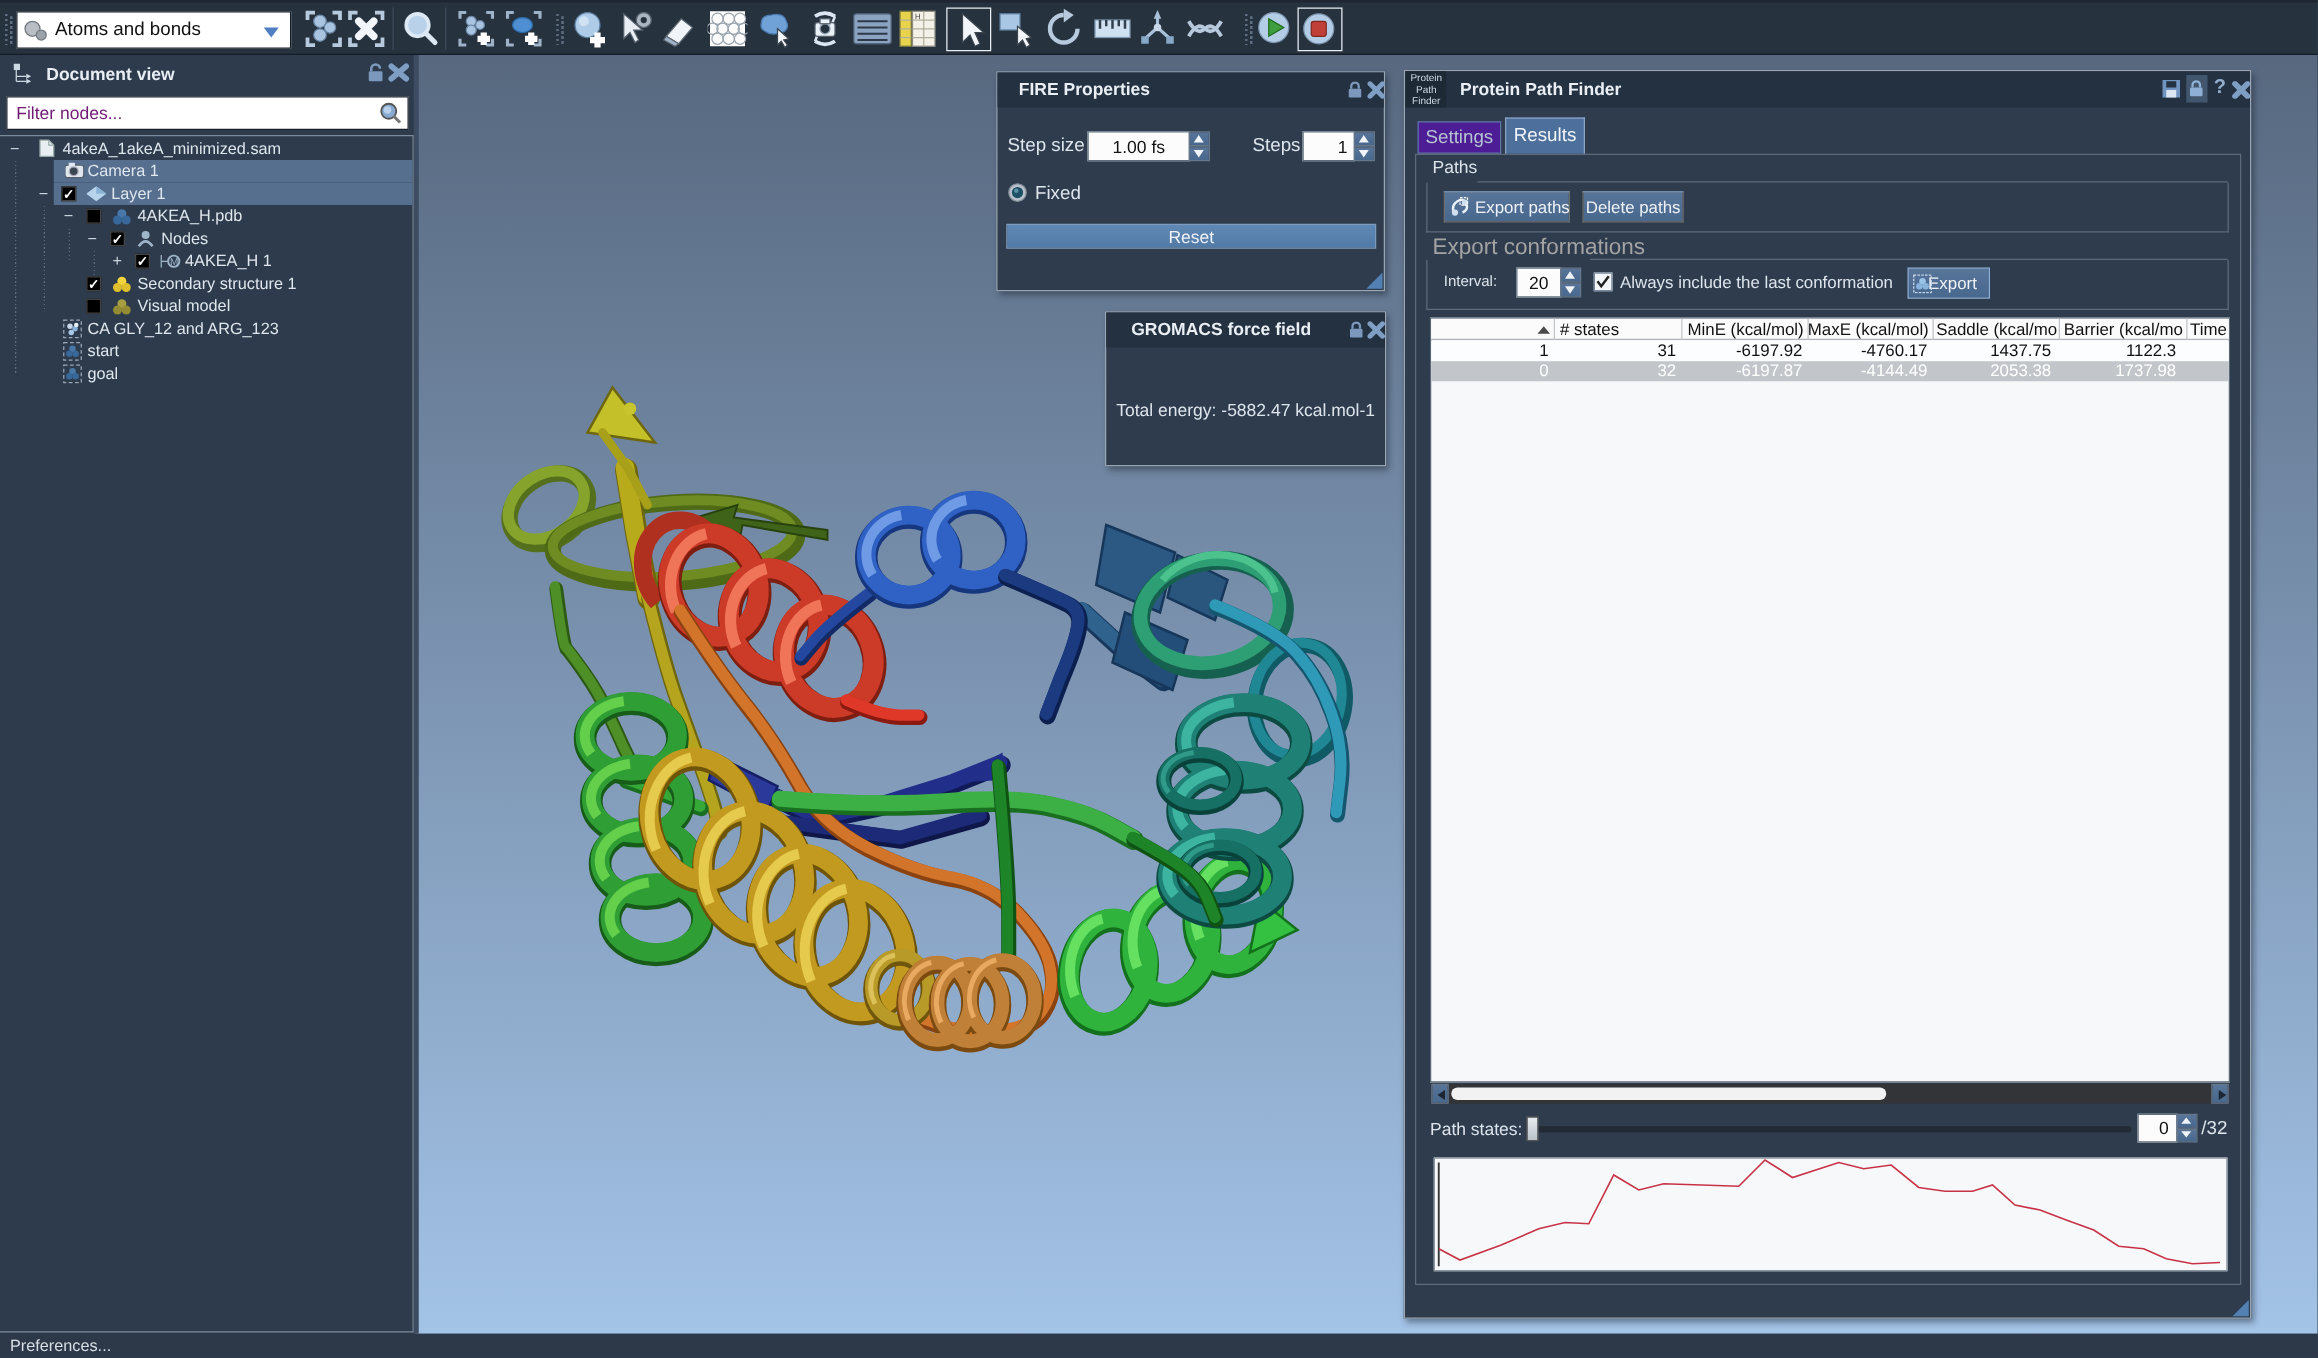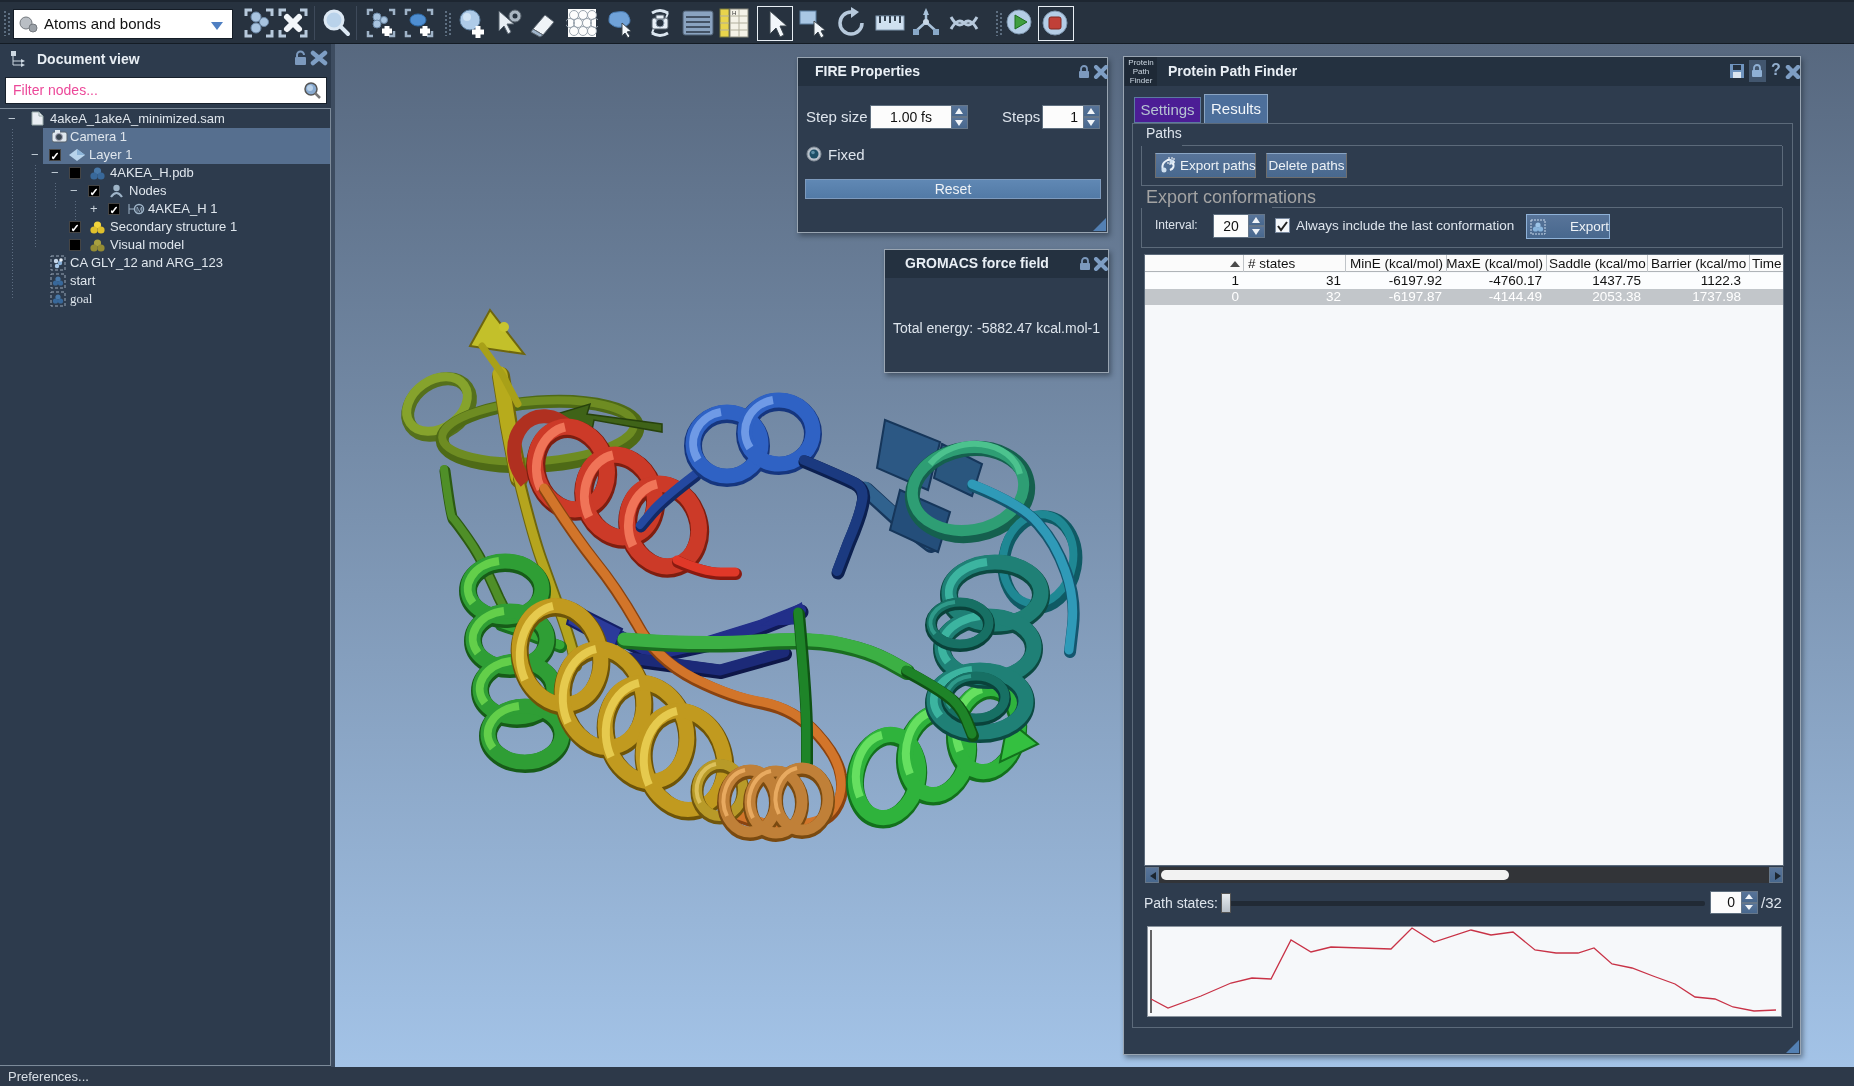--- a/index.html
+++ b/index.html
@@ -14,21 +14,21 @@
   background-size:2px 100%,2px 100%; background-position:0 0,4px 2px; background-repeat:no-repeat; }
 .vsep { position:absolute; top:4px; width:1px; height:34px; background:#3e4a5a; }
 .ticon { position:absolute; top:5px; width:32px; height:32px; }
 .ticon svg { position:absolute; left:0; top:0; }
 .selbox { border:1px solid #e8eef4; }
 
 #leftpanel { position:absolute; left:0; top:44px; width:332px; height:1023px; background:#2d3b4d; }
 #lp-title-txt { position:absolute; left:37px; top:7px; font-size:14px; font-weight:bold; color:#e8eef4; }
 #filter { position:absolute; left:5px; top:33px; width:322px; height:27px;
   background:#fff; border:1px solid #18212c; }
-#filter .ph { position:absolute; left:7px; top:4px; font-size:14px; color:#ec4899; }
+#filter .ph { position:absolute; left:7px; top:4px; font-size:14px; color:#701a75; }
 #tree { position:absolute; left:0px; top:64px; width:331px; height:958px;
   border:1px solid #7c8a99; border-left:none; background:#2d3b4d; }
 .trow { position:absolute; left:0; height:18px; width:329px; font-size:13px; color:#dfe6ed; white-space:nowrap; }
 .trow .lbl { position:absolute; top:1px; }
 .hl { background:#566f8f; }
 .expander { position:absolute; top:4px; width:9px; height:9px; color:#c8d2dc; font-size:13px; line-height:9px; }
 .cb { position:absolute; top:3px; width:12px; height:12px; background:#000; border:1px solid #444;
   color:#fff; font-size:11px; line-height:12px; text-align:center; font-weight:bold; }
 
 #viewport { position:absolute; left:332px; top:44px; width:1522px; height:1023px;
@@ -349,21 +349,21 @@
         </svg>
       <span class="lbl" style="left:70px;">start</span>
     </div>
     <div class="trow" style="top:181px;">
       <svg width="16" height="16" style="position:absolute;left:50px;top:1px;">
           <rect x="1" y="1" width="14" height="14" fill="none" stroke="#9aa8b8" stroke-dasharray="3 2"></rect>
           <circle cx="8" cy="6" r="2.6" fill="#4878a8"></circle>
           <circle cx="5.5" cy="10" r="2.6" fill="#38689a"></circle>
           <circle cx="10.5" cy="10" r="2.6" fill="#38689a"></circle>
         </svg>
-      <span class="lbl" style="left:70px;font-family:Liberation Serif, serif;">goal</span>
+      <span class="lbl" style="left:70px;">goal</span>
     </div>
   </div>
 </div>
 
 <div style="position:absolute;left:331px;top:44px;width:4px;height:1023px;background:#3d4c60;z-index:5;"></div>
 <div id="viewport">
 
 <svg width="1522" height="1023" viewBox="0 0 1522 1023" style="position:absolute;left:0;top:0">
 <ellipse cx="107" cy="363" rx="34" ry="25" fill="none" stroke="#55701c" stroke-width="13" transform="rotate(-35 107 363)"></ellipse>
 <ellipse cx="105" cy="360" rx="33" ry="24" fill="none" stroke="#86a32c" stroke-width="9" transform="rotate(-35 105 360)"></ellipse>
@@ -598,21 +598,21 @@
       <div class="dn" style="top:12px;height:12px;"></div>
     <div class="arr" style="left:4px;top:3px;border-left:4px solid transparent;border-right:4px solid transparent;border-bottom:6px solid #f0f4f8;"></div>
     <div class="arr" style="left:4px;top:15px;border-left:4px solid transparent;border-right:4px solid transparent;border-top:6px solid #f0f4f8;"></div>
   </div>
   <div style="position:absolute;left:151px;top:161px;width:15px;height:15px;background:#f4f7fa;border:1px solid #7a8aa0;">
     <svg width="13" height="13">
         <path d="M2 6 L5 10 L11 2" fill="none" stroke="#222" stroke-width="2"></path>
       </svg>
   </div>
   <span style="position:absolute;left:172px;top:161px;font-size:13.5px;color:#dde4ec;">Always include the last conformation</span>
-  <div class="btn" style="left:402px;top:157px;width:84px;height:25px;line-height:23px;text-align:right;padding-left:6px;font-size:13.5px;border-color:#8fb2d8;">Export
+  <div class="btn" style="left:402px;top:157px;width:66px;height:25px;line-height:23px;text-align:center;padding-left:6px;font-size:13.5px;border-color:#8fb2d8;">Export
     <svg width="16" height="16" style="position:absolute;left:3px;top:4px;">
       <rect x="1" y="1" width="14" height="14" fill="none" stroke="#c8d8ea" stroke-dasharray="2 1"></rect>
       <circle cx="8" cy="6" r="2.6" fill="#9cc4e8"></circle>
         <circle cx="5.5" cy="10" r="2.6" fill="#88b4dc"></circle>
         <circle cx="10.5" cy="10" r="2.6" fill="#88b4dc"></circle>
     </svg>
   </div>
 
   <div style="position:absolute;left:20px;top:197px;width:640px;height:612px;background:#f6f8fa;border:1px solid #5c6a7a;">
     <div style="position:absolute;left:0;top:0;width:638px;height:17px;background:#fbfbfb;border-bottom:1px solid #b0b4b8;font-size:13.5px;color:#111;">

